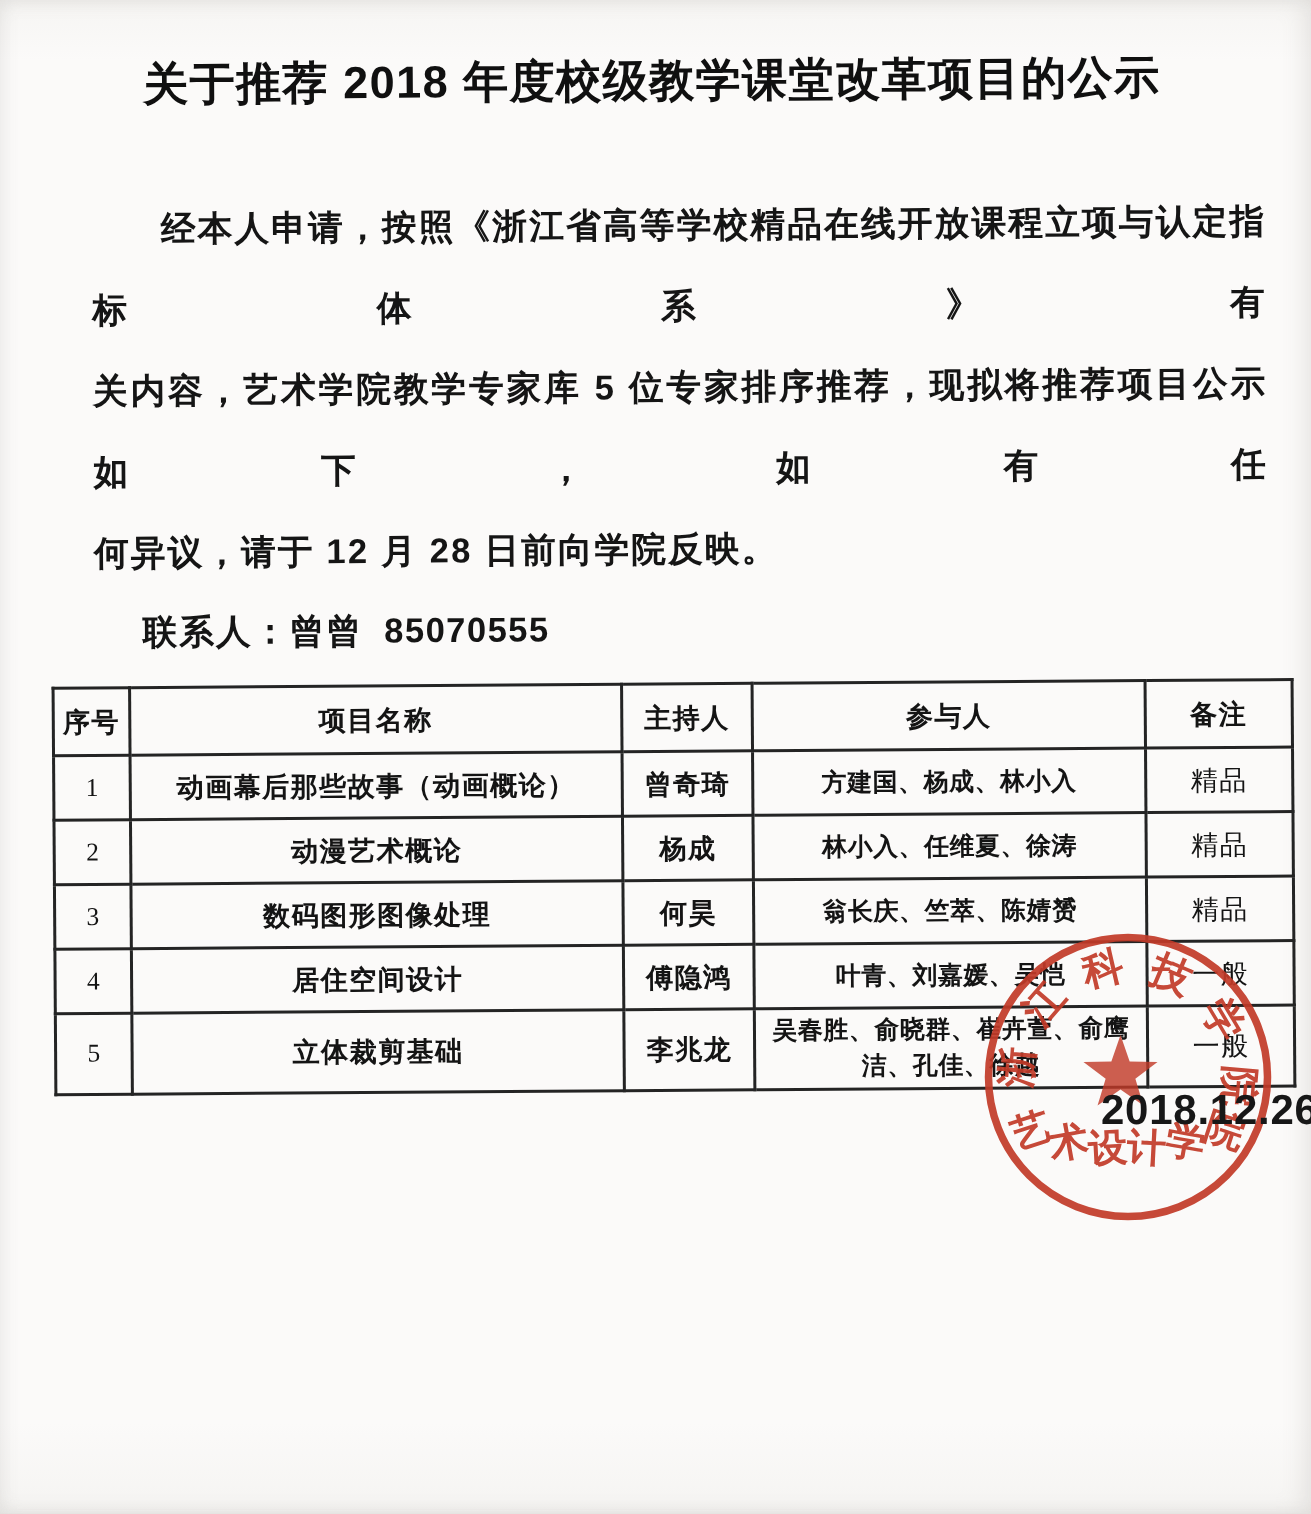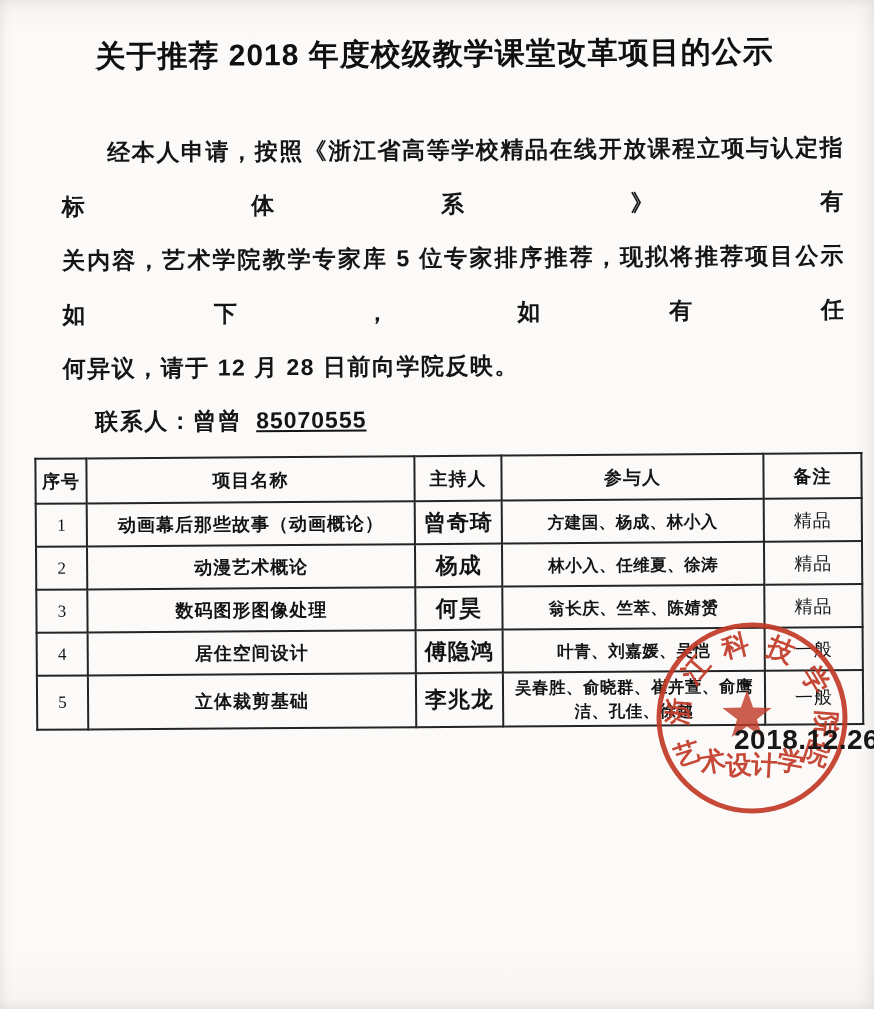--- a/index.html
+++ b/index.html
@@ -45,42 +45,42 @@
   .body-line.indent{text-indent:2em;}
   .body-line.last{text-align-last:left;}
   .contact-line{
     margin:6px 28px 0 95px;
     font-size:23px;
     font-weight:700;
     letter-spacing:1.5px;
     color:#151515;
     line-height:40px;
   }
-  .contact-line .phone{margin-left:14px;letter-spacing:1px;text-decoration:underline;}
+  .contact-line .phone{margin-left:14px;letter-spacing:1px;}
   table.projects{
     margin:16px 0 0 34px;
     border-collapse:collapse;
     table-layout:fixed;
     width:826px;
     background:transparent;
   }
   table.projects th, table.projects td{
     border:2px solid #242424;
     text-align:center;
     vertical-align:middle;
     padding:2px 4px;
     color:#141414;
   }
   table.projects thead tr{height:45px;}
   table.projects tbody tr{height:43px;}
   table.projects tbody tr.tall{height:48px;}
   th.col-head{font-size:18px;font-weight:700;letter-spacing:1px;}
   td.cell-no{font-family:"Liberation Serif","DejaVu Serif",serif;font-size:17px;font-weight:400;}
   td.cell-project{font-size:18px;font-weight:700;letter-spacing:1px;}
-  td.cell-host{font-size:22px;font-weight:700;letter-spacing:1px;}
+  td.cell-host{font-size:18px;font-weight:700;letter-spacing:1px;}
   td.cell-participants{font-size:16.5px;font-weight:700;line-height:24px;letter-spacing:.5px;}
   td.cell-note{font-size:18px;font-weight:400;letter-spacing:1px;}
   
   .seal-wrap{
     position:absolute;left:652px;top:618px;width:200px;height:200px;
     pointer-events:none;
   }
   .seal-wrap svg{width:200px;height:200px;display:block;opacity:.92;}
   .seal-ring{fill:none;stroke:#c23a28;stroke-width:5;}
   .seal-char{fill:#c23a28;font-size:27px;font-weight:700;}

